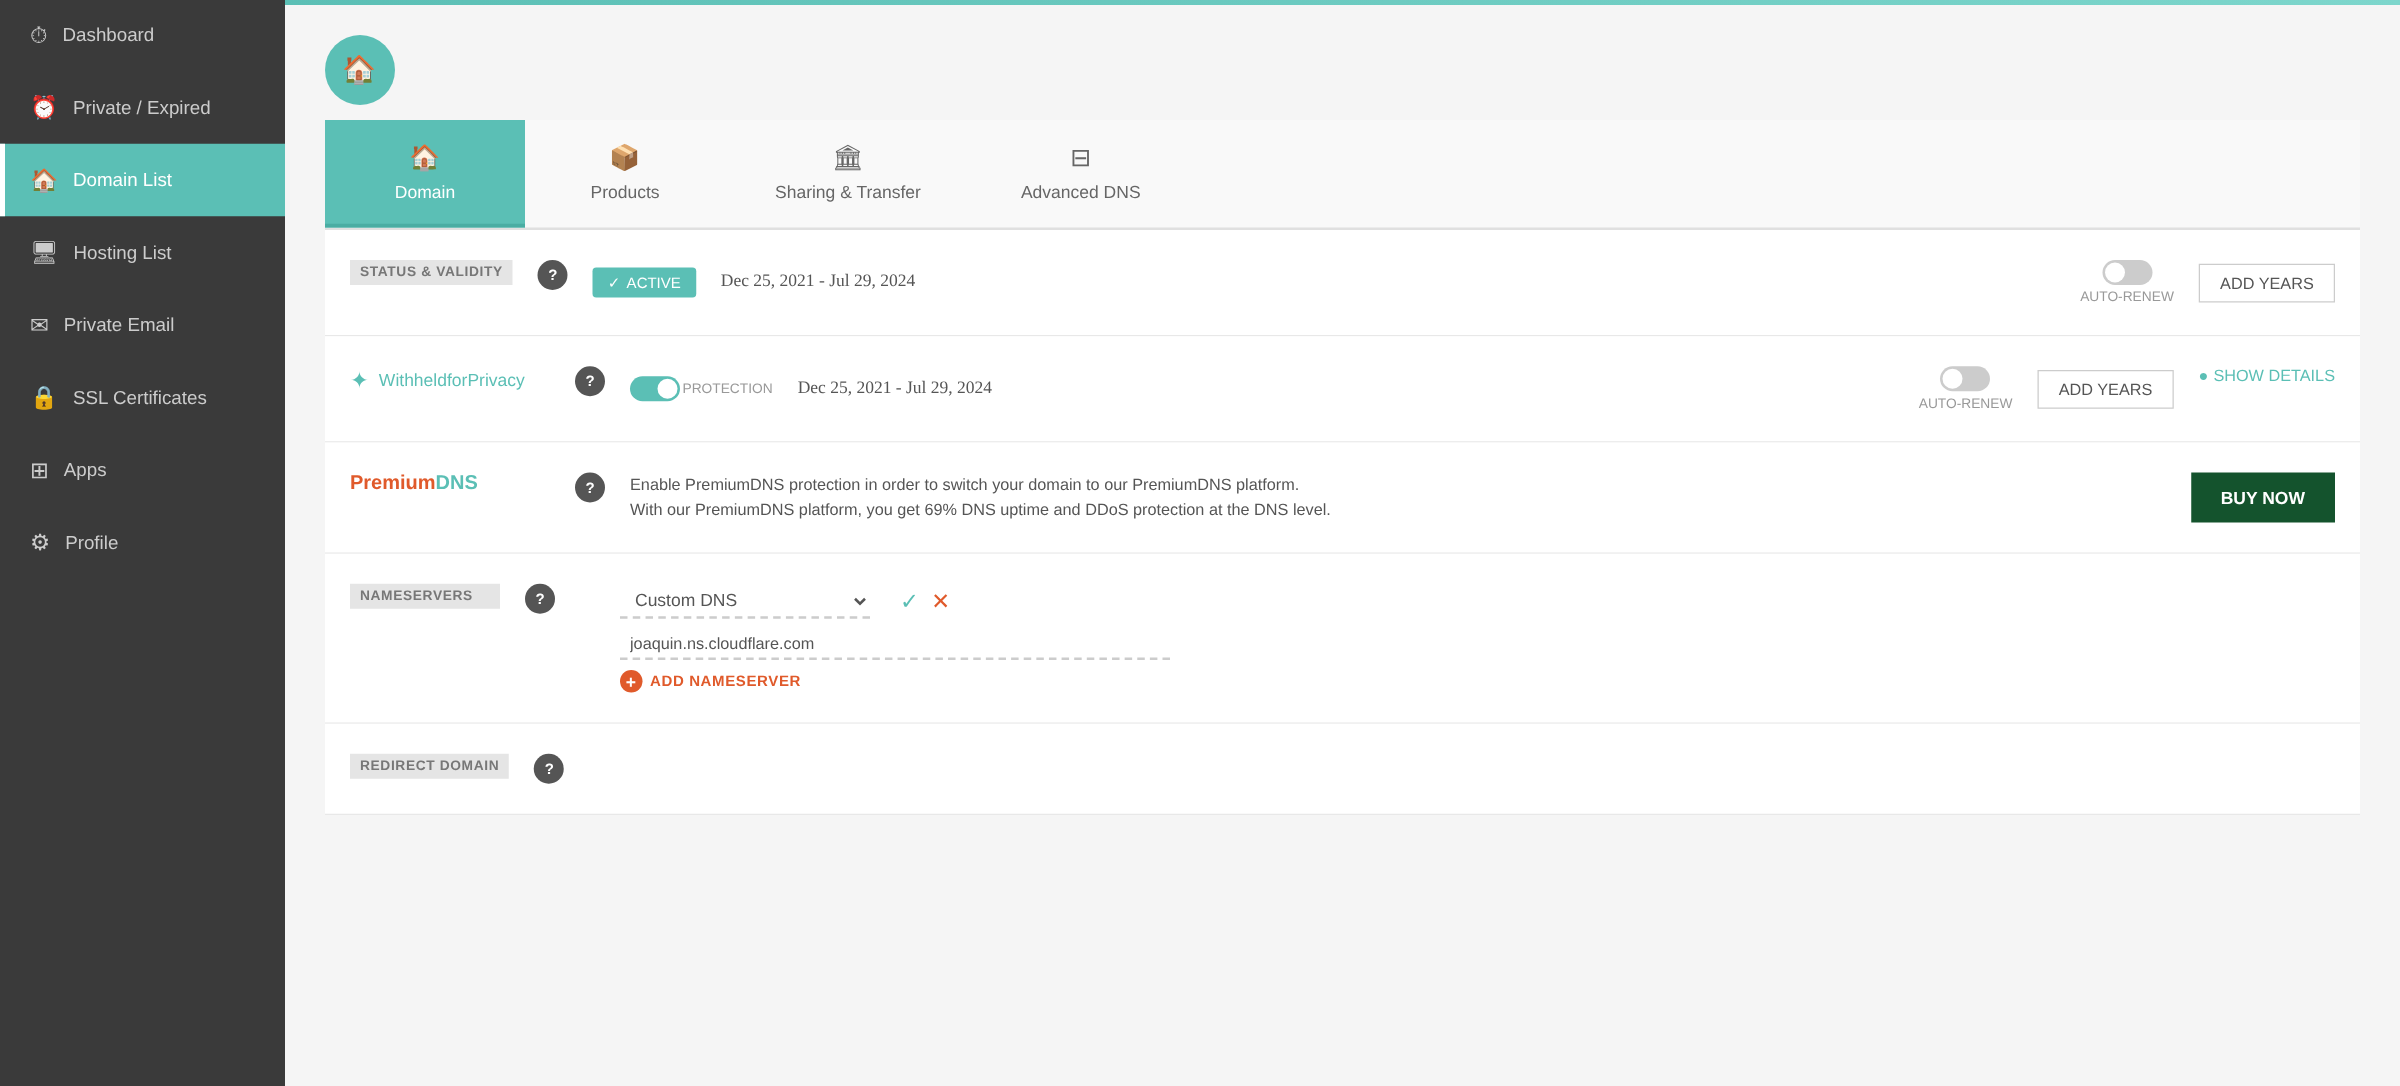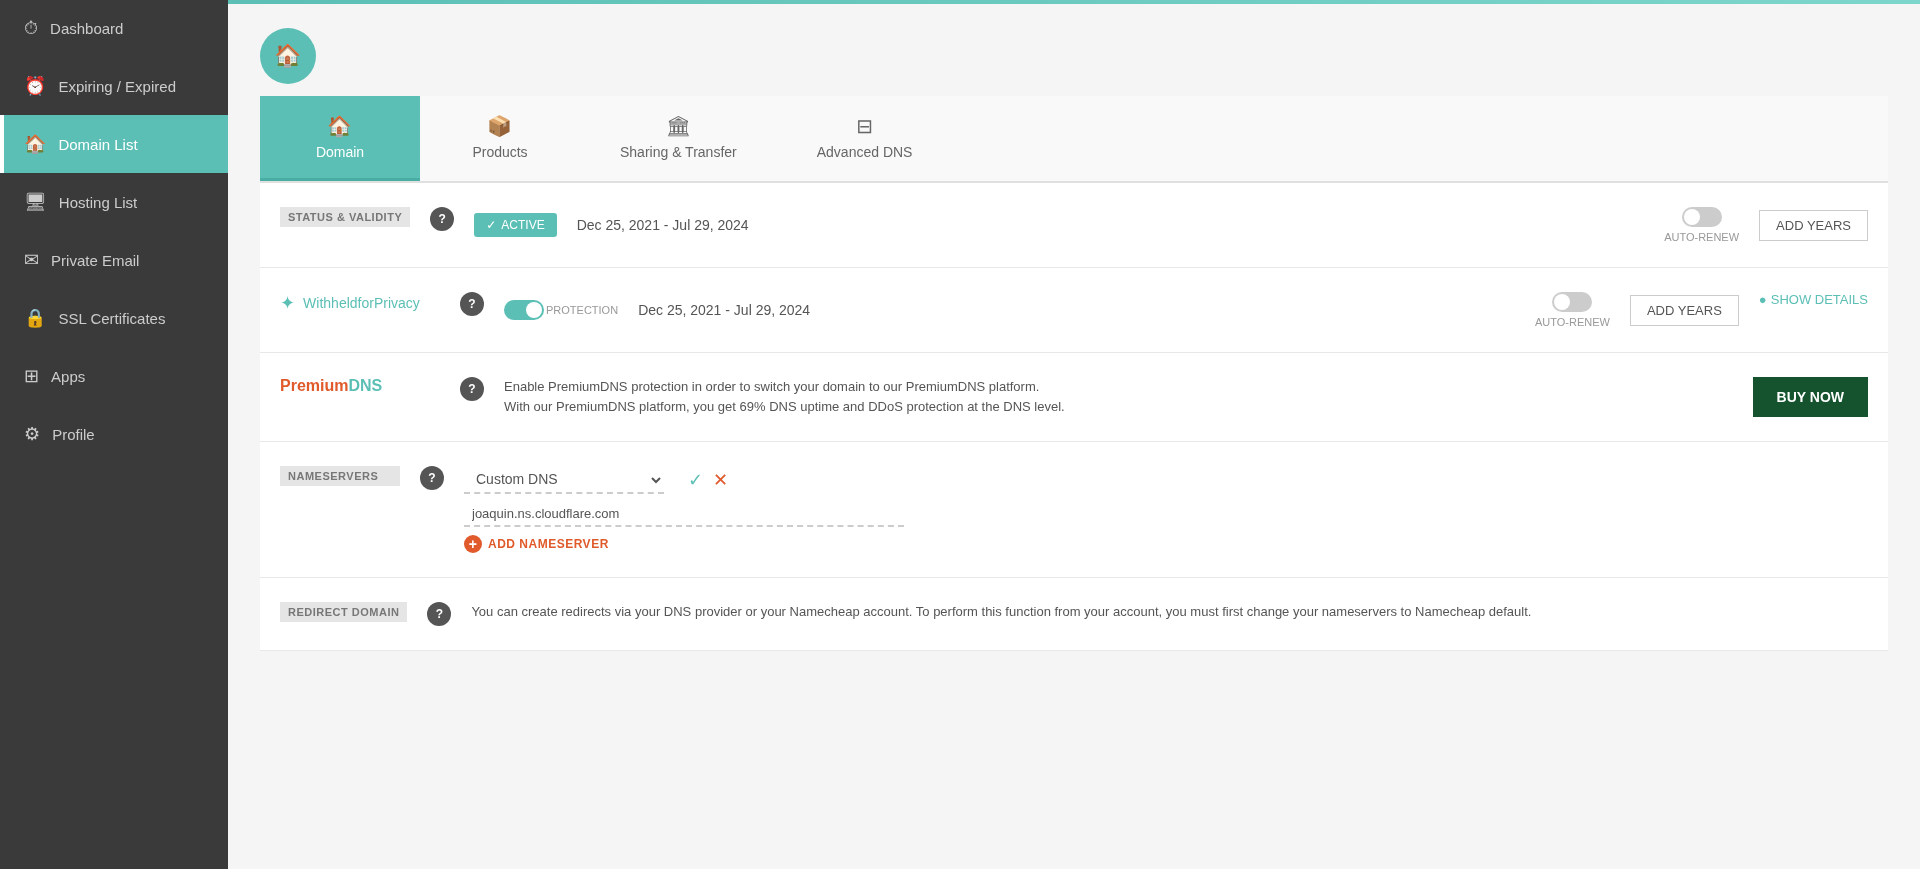--- a/index.html
+++ b/index.html
@@ -158,20 +158,21 @@
       font-size: 12px;
       border-radius: 3px;
       display: flex;
       align-items: center;
       gap: 5px;
     }
     .date-range {
       color: #555;
       font-size: 14px;
       flex: 1;
+      font-family: Liberation Serif, serif;
     }
     .auto-renew-group {
       display: flex;
       flex-direction: column;
       align-items: center;
       gap: 4px;
     }
     .auto-renew-label {
       font-size: 11px;
       color: #999;
@@ -275,20 +276,21 @@
       cursor: pointer;
       white-space: nowrap;
     }
 
     
     .nameservers-content {
       flex: 1;
       display: flex;
       flex-direction: column;
       gap: 8px;
+      margin-left: 32px;
     }
     .ns-dropdown-row {
       display: flex;
       align-items: center;
       gap: 12px;
     }
     .ns-select {
       border: none;
       border-bottom: 2px dashed #ccc;
       background: transparent;
@@ -351,21 +353,21 @@
 </head>
 <body>
 
 <div class="sidebar">
 <div class="sidebar-item">
       <span class="icon">⏱</span>
       <span>Dashboard</span>
     </div>
     <div class="sidebar-item">
       <span class="icon">⏰</span>
-      <span>Expiring / Expired</span>
+      <span>Private / Expired</span>
     </div>
     <div class="sidebar-item active">
       <span class="icon">🏠</span>
       <span>Domain List</span>
     </div>
     <div class="sidebar-item">
       <span class="icon">🖥</span>
       <span>Hosting List</span>
     </div>
     <div class="sidebar-item">
@@ -486,17 +488,16 @@
         <div class="add-nameserver-btn">
           <div class="add-ns-circle">+</div>
           <span>ADD NAMESERVER</span>
         </div>
       </div>
     </div>
 
     <div class="section">
       <span class="section-label">REDIRECT DOMAIN</span>
       <div class="help-btn">?</div>
-      <div class="redirect-content">You can create redirects via your DNS provider or your Namecheap account. To perform this function from your account, you must first change your nameservers to Namecheap default.</div>
     </div>
 
   </div>
 </div>
 
 </body></html>

